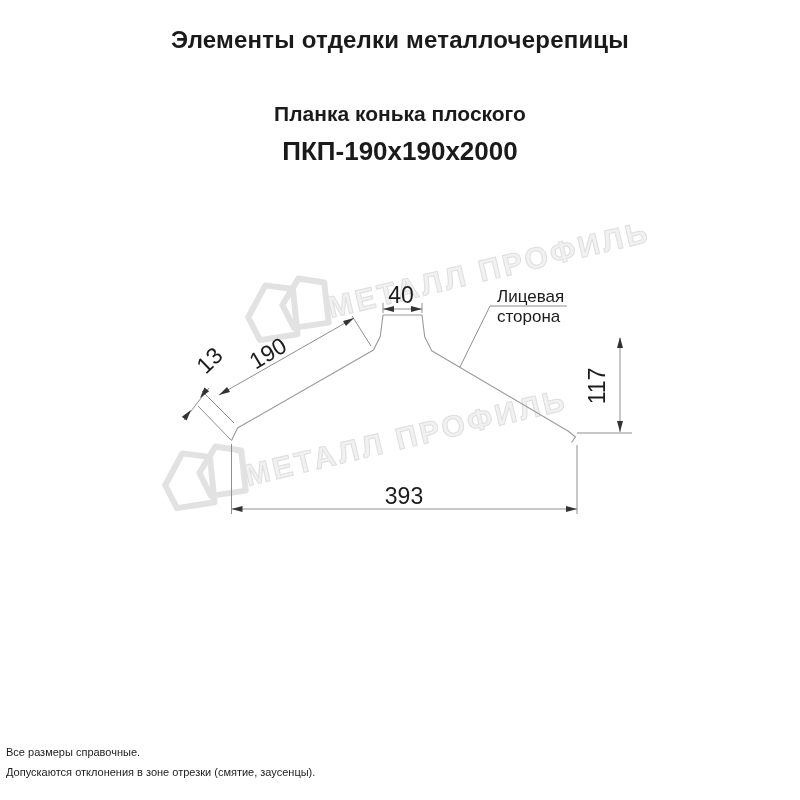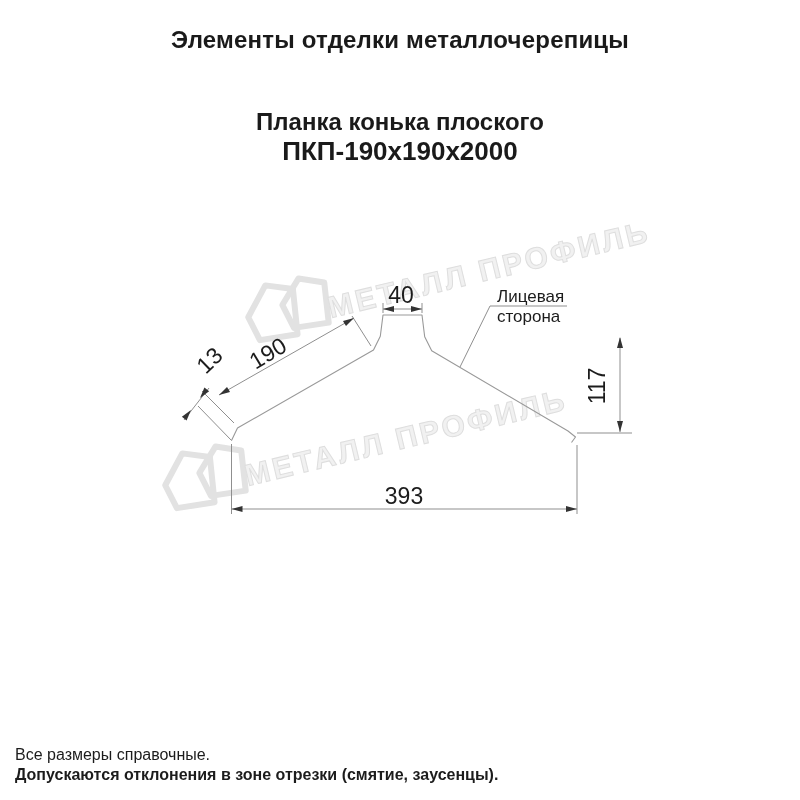--- a/index.html
+++ b/index.html
@@ -1,24 +1,24 @@
 <!DOCTYPE html>
 <html><head>
 <meta charset="utf-8">
 <style>
   html,body{margin:0;padding:0;background:#ffffff;width:800px;height:800px;overflow:hidden;}
   body{font-family:"Liberation Sans", sans-serif;color:#1a1a1a;position:relative;}
   .hdr{position:absolute;left:0;width:800px;text-align:center;font-weight:bold;}
   #title{top:26px;font-size:24px;letter-spacing:0.2px;}
-  #subtitle{top:108px;font-size:24px;}
+  #subtitle{top:102px;font-size:21px;}
   #prodcode{top:136px;font-size:26px;}
   #drawing{position:absolute;left:0;top:0;width:800px;height:800px;}
-  .footer-note{position:absolute;left:15px;font-size:16px;color:#1c1c1c;}
+  .footer-note{position:absolute;left:6px;font-size:11px;color:#1c1c1c;}
   #note1{top:746px;}
-  #note2{top:766px;font-weight:bold;}
+  #note2{top:766px;}
   
   .outline{fill:none;stroke:#999999;stroke-width:1.1;stroke-linejoin:round;}
   .thin{fill:none;stroke:#8f8f8f;stroke-width:1;}
   .dimline{fill:none;stroke:#8f8f8f;stroke-width:1;}
   .arrow{fill:#333333;stroke:none;}
   .dimtext{fill:#1c1c1c;font-size:23px;font-family:"Liberation Sans",sans-serif;}
   .lbltext{fill:#1c1c1c;font-size:17px;font-family:"Liberation Sans",sans-serif;}
   .wm-house{fill:none;stroke:#e2e2e2;stroke-width:6;stroke-linejoin:round;}
   .wm-text{fill:#f1f1f1;stroke:#dedede;stroke-width:1;font-weight:bold;font-size:30px;letter-spacing:3px;font-family:"Liberation Sans",sans-serif;}
 </style>

